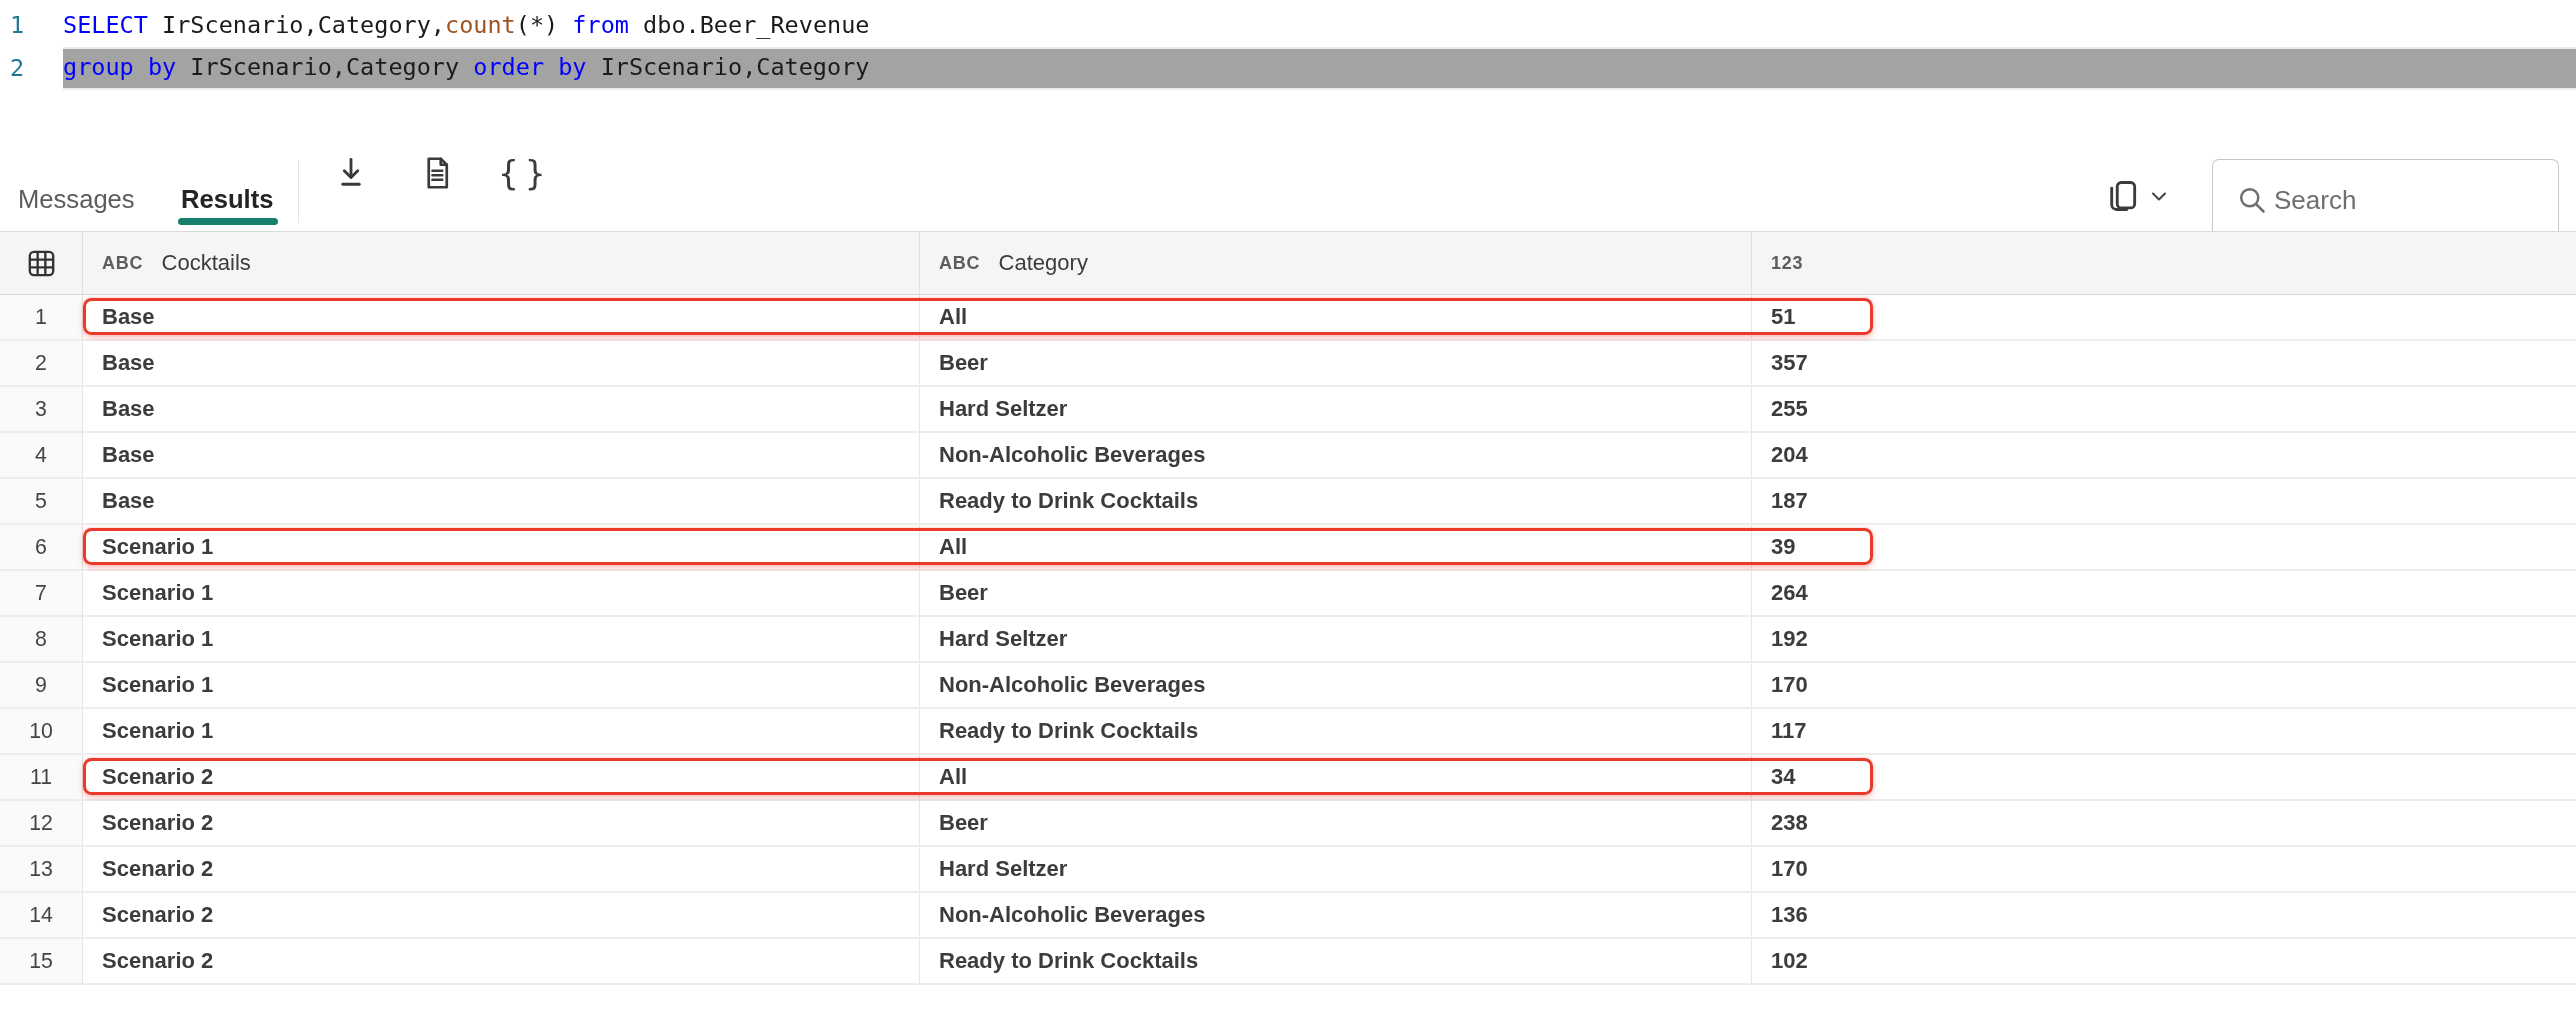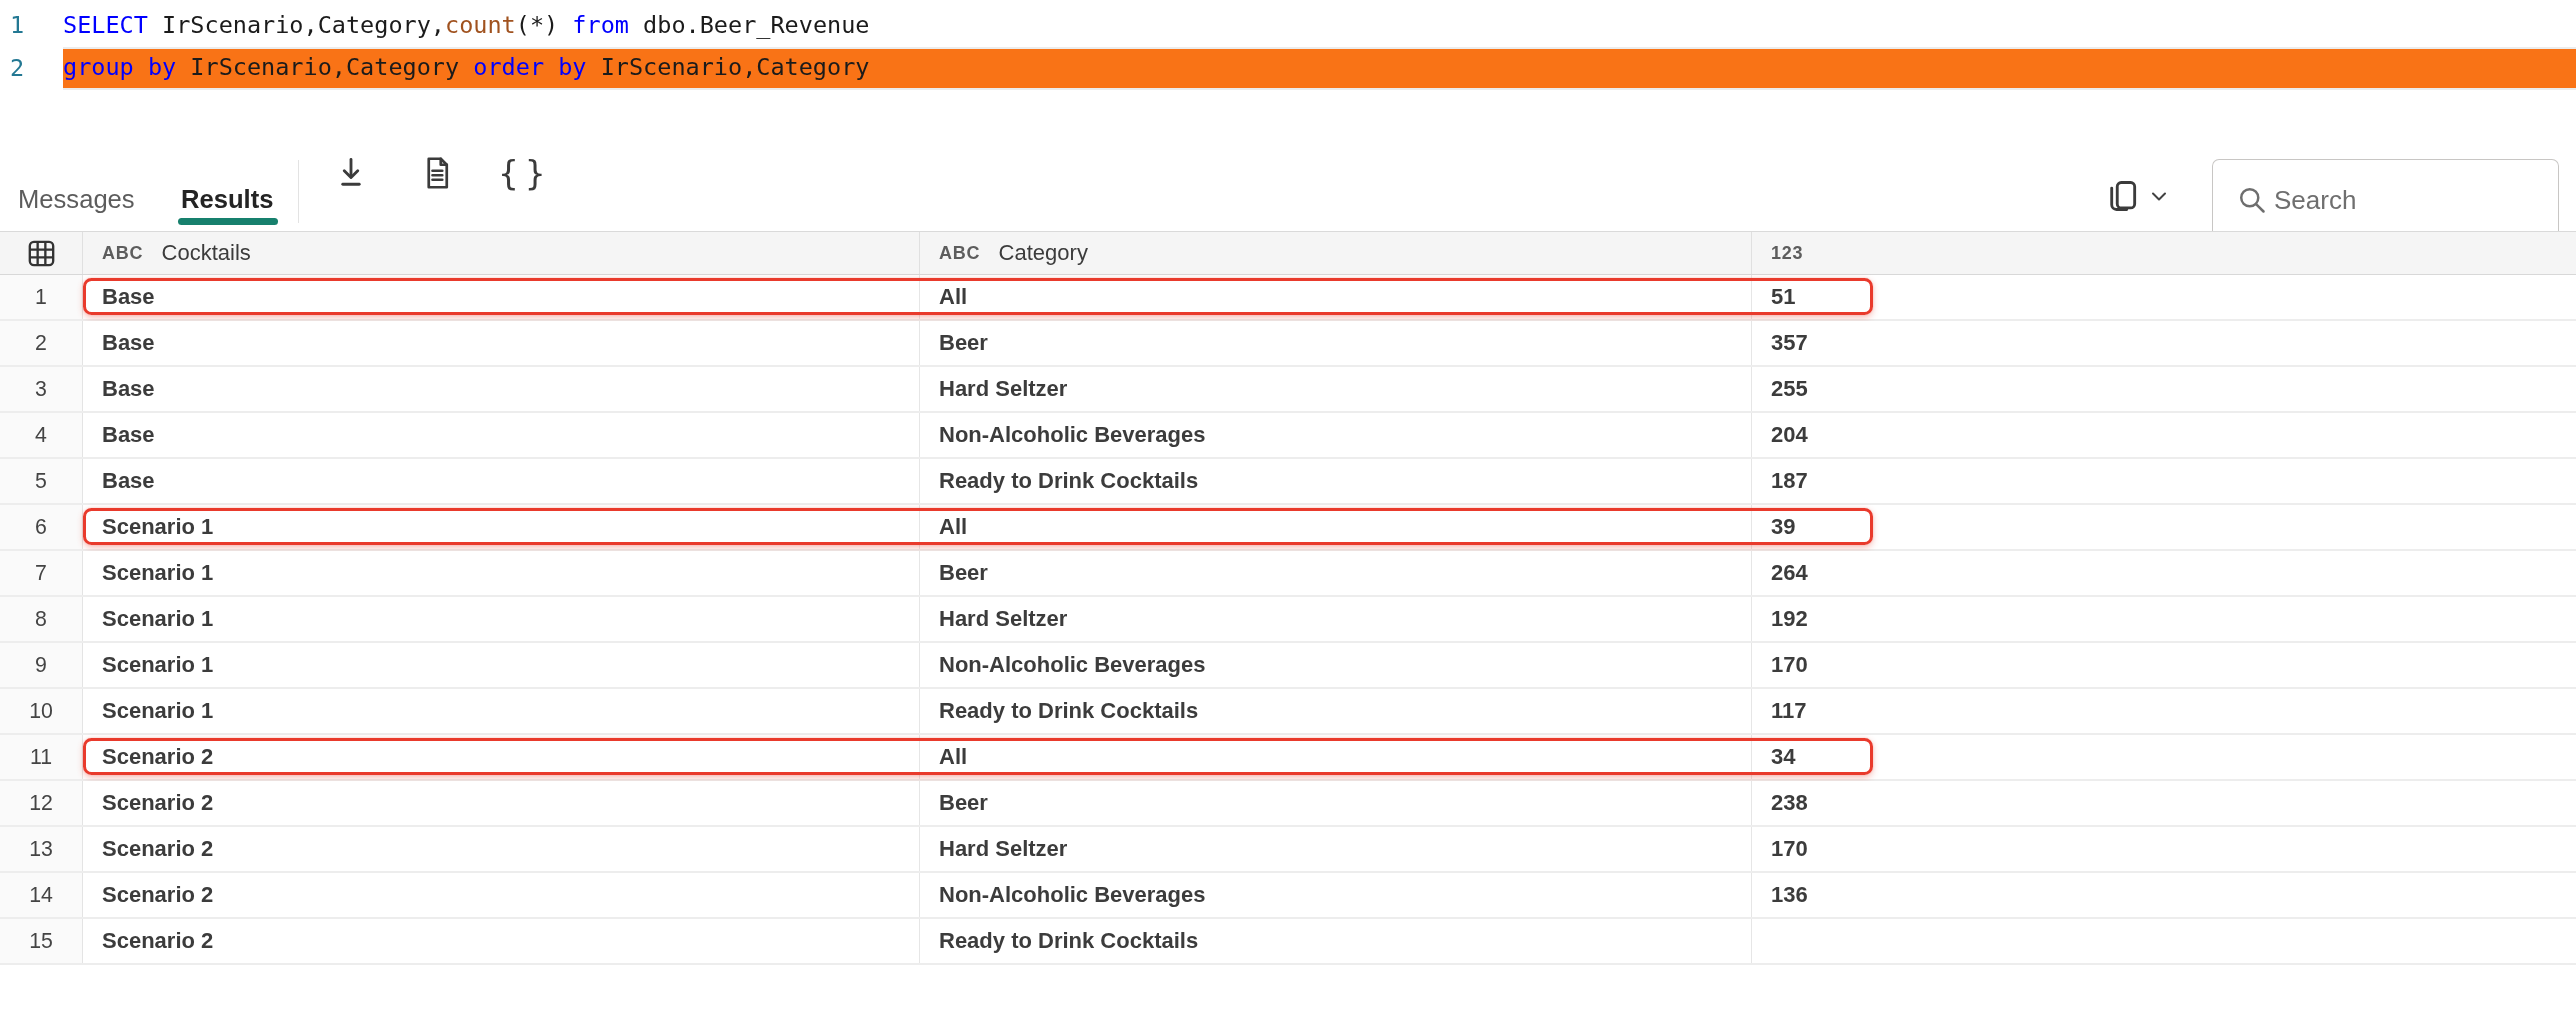--- a/index.html
+++ b/index.html
@@ -4,21 +4,21 @@
 <style>
   html,body{margin:0;padding:0;background:#fff;}
   body{width:2576px;height:1033px;overflow:hidden;font-family:"Liberation Sans",sans-serif;}
   #app{position:relative;width:2576px;height:1033px;background:#fff;}
 
   
   .editor{position:absolute;top:4.3px;left:0;right:0;font-family:"DejaVu Sans Mono",monospace;font-size:23.5px;}
   .code-line{display:flex;height:43px;}
   .gutter-num{flex:0 0 63px;box-sizing:border-box;padding-left:10px;color:#237893;line-height:43px;}
   .code{flex:1;white-space:pre;line-height:43px;box-sizing:border-box;}
-  .code-line.current .code{border-top:2.8px solid #ececec;border-bottom:2.8px solid #ececec;background:#f97316;line-height:37px;}
+  .code-line.current .code{border-top:2.8px solid #ececec;border-bottom:2.8px solid #ececec;background:#a3a3a3;line-height:37px;}
   .tok-keyword{color:#0000ff;}
   .tok-function{color:#a0521f;}
   .tok-plain{color:#1b1b1b;}
 
   
   .toolbar{position:absolute;top:149px;left:0;right:0;height:82px;}
   .tab{position:absolute;top:0;height:65px;display:flex;align-items:flex-end;font-size:25.6px;color:#5c5c5c;cursor:pointer;}
   #tab-messages{left:18px;}
   #tab-results{left:181px;font-weight:700;color:#242424;}
   .tab-indicator{position:absolute;left:-2.8px;right:-4.3px;bottom:-11.4px;height:7.8px;border-radius:5px;background:#17806d;}
@@ -28,21 +28,21 @@
   #btn-document{left:411px;}
   #btn-braces{left:497px;font-family:"DejaVu Sans Mono",monospace;font-size:33px;color:#3b3b3b;letter-spacing:7.1px;font-weight:400;padding-left:5.7px;}
   #btn-copy{left:2096px;top:20px;}
   #btn-copy-chevron{left:2140px;top:28.5px;width:37px;height:37px;}
   .search{position:absolute;left:2212px;top:10px;width:347px;height:84px;box-sizing:border-box;border:1.4px solid #c8c6c4;border-bottom:2.1px solid #8d8b89;border-radius:7.1px;background:#fff;display:flex;align-items:center;padding-left:23px;gap:3px;}
   .search input{flex:1;border:none;outline:none;background:transparent;font-family:"Liberation Sans",sans-serif;font-size:26px;color:#3b3b3b;min-width:0;}
   .search input::placeholder{color:#6f6f6f;}
 
   
   .grid{position:absolute;top:231px;left:0;right:0;}
-  .ghead{display:flex;height:44px;box-sizing:border-box;background:#f5f5f5;border-top:1.4px solid #dadada;border-bottom:1.4px solid #d8d8d8;}
+  .ghead{display:flex;height:64px;box-sizing:border-box;background:#f5f5f5;border-top:1.4px solid #dadada;border-bottom:1.4px solid #d8d8d8;}
   .gh-gutter{flex:0 0 83px;box-sizing:border-box;border-right:1.4px solid #e0e0e0;display:flex;align-items:center;justify-content:center;cursor:pointer;}
   .gh-cell{box-sizing:border-box;display:flex;align-items:center;padding-left:19px;gap:18.5px;border-right:1.4px solid #e0e0e0;cursor:pointer;}
   .gh-cell.c1{flex:0 0 837px;}
   .gh-cell.c2{flex:0 0 832px;}
   .gh-cell.c3{flex:1;border-right:none;}
   .type-icon{font-weight:700;font-size:18px;letter-spacing:0.7px;color:#5d5d5d;}
   .gh-label{font-size:22px;color:#3c3c3c;}
 
   .grow{display:flex;height:46px;box-sizing:border-box;border-bottom:2.8px solid #ededed;position:relative;background:#fff;}
   .g-gutter{flex:0 0 83px;box-sizing:border-box;background:#fafafa;border-right:1.4px solid #e4e4e4;display:flex;align-items:center;justify-content:center;font-size:21.3px;color:#444;cursor:pointer;}
@@ -226,18 +226,19 @@
         <div class="grow">
           <div class="g-gutter">14</div>
           <div class="g-cell c1">Scenario 2</div>
           <div class="g-cell c2">Non-Alcoholic Beverages</div>
           <div class="g-cell c3">136</div>
         </div>
         <div class="grow">
           <div class="g-gutter">15</div>
           <div class="g-cell c1">Scenario 2</div>
           <div class="g-cell c2">Ready to Drink Cocktails</div>
+          <div class="g-cell c3">102</div>
         </div>
       </div>
   </div>
 
 </div>
 
 
 </body></html>

